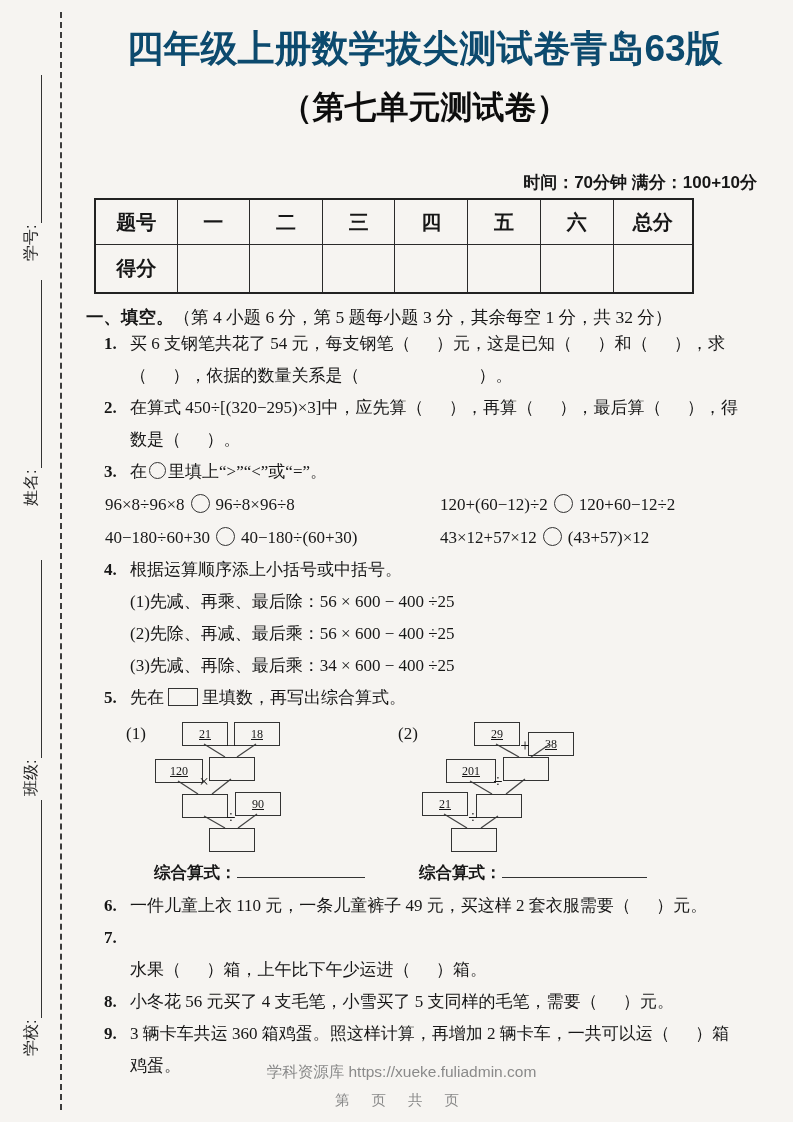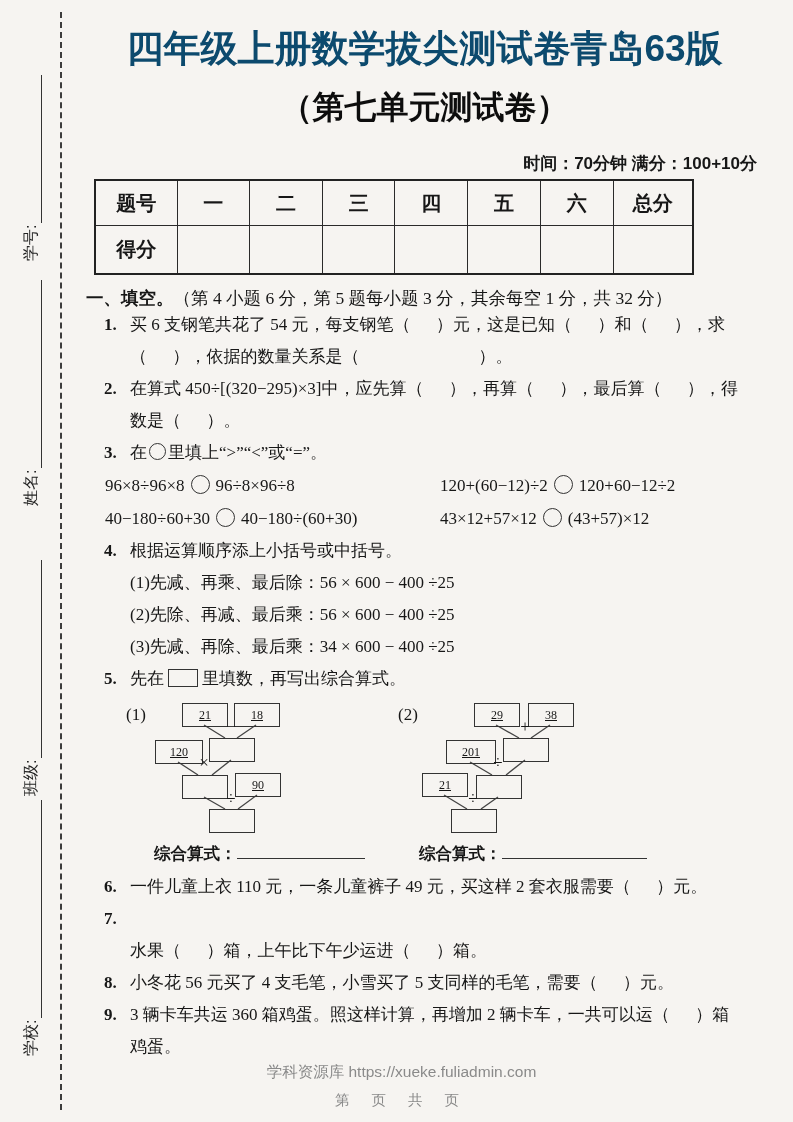--- a/index.html
+++ b/index.html
@@ -26,21 +26,21 @@
     margin:24px 0 0 0; text-align:center;
     font-family:"Liberation Sans", sans-serif; font-weight:bold;
     font-size:37px; line-height:50px; color:#0c4a6e;
   }
   h2.subtitle {
     margin:12px 0 0 0; text-align:center;
     font-family:"Liberation Sans", sans-serif; font-weight:bold;
     font-size:32px; line-height:42px; color:#0d0d0d;
   }
   .meta {
-    margin-top:24px; text-align:right; padding-right:6px;
+    margin-top:43px; text-align:right; padding-right:6px;
     font-family:"Liberation Sans", sans-serif; font-weight:bold;
     font-size:17px; line-height:24px;
   }
   
   table.score-table {
     border-collapse:collapse; width:600px; margin:3px 0 0 8px;
     table-layout:fixed; border:2.5px solid #222;
   }
   table.score-table td {
     border:1.6px solid #2a2a2a; text-align:center;
@@ -233,21 +233,21 @@
       <svg width="300" height="174">
         <line x1="100" y1="28" x2="123" y2="41" stroke="#444" stroke-width="1.3"></line>
         <line x1="154" y1="28" x2="135" y2="41" stroke="#444" stroke-width="1.3"></line>
         <line x1="74" y1="65" x2="96" y2="78" stroke="#444" stroke-width="1.3"></line>
         <line x1="129" y1="63" x2="110" y2="78" stroke="#444" stroke-width="1.3"></line>
         <line x1="48" y1="98" x2="71" y2="112" stroke="#444" stroke-width="1.3"></line>
         <line x1="102" y1="100" x2="85" y2="112" stroke="#444" stroke-width="1.3"></line>
       </svg>
       <span class="dlabel" style="left:2px; top:8px;">(2)</span>
       <span class="dbox" style="left:78px; top:6px;">29</span>
-      <span class="dbox" style="left:132px; top:6px;">38</span>
+      <span class="dbox" style="left:132px; top:16px;">38</span>
       <span class="dop" style="left:120px; top:20px;">+</span>
       <span class="dbox" style="left:107px; top:41px;"></span>
       <span class="dbox" style="left:50px; top:43px; width:48px;">201</span>
       <span class="dop" style="left:93px; top:56px;">÷</span>
       <span class="dbox" style="left:80px; top:78px;"></span>
       <span class="dbox" style="left:26px; top:76px;">21</span>
       <span class="dop" style="left:68px; top:92px;">÷</span>
       <span class="dbox" style="left:55px; top:112px;"></span>
       <div class="dexpr" style="left:23px; top:146px;"><span>综合算式：</span><span class="uline" style="width:145px"></span></div>
     </div>

